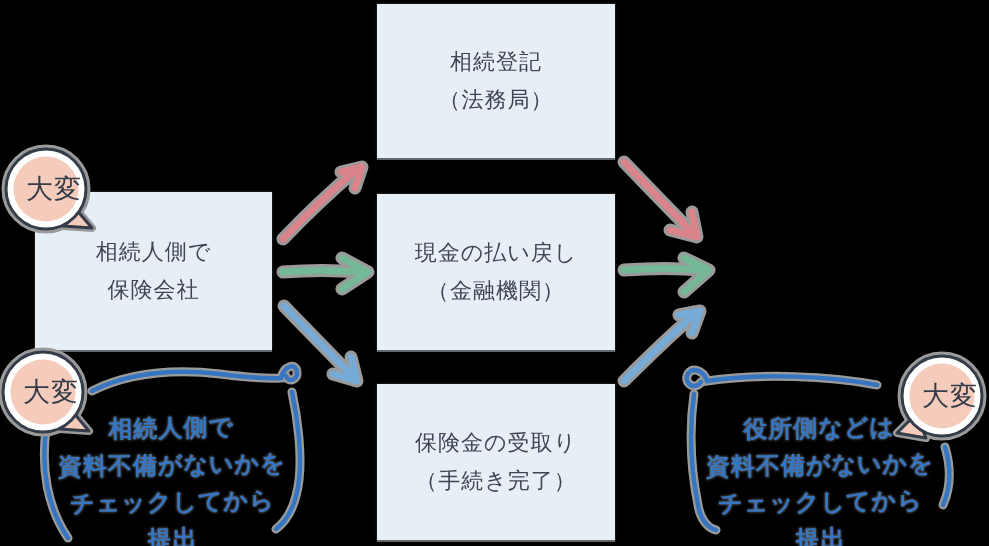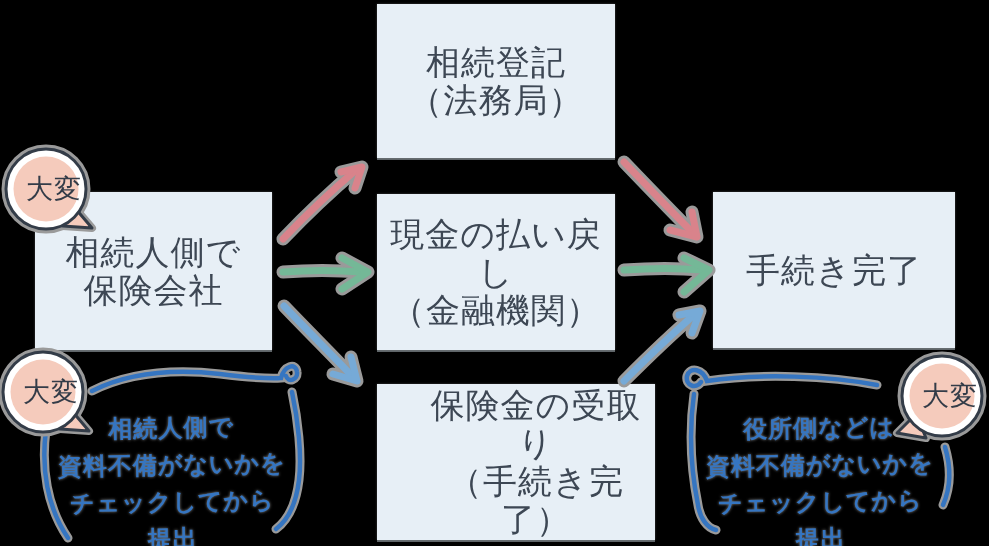--- a/index.html
+++ b/index.html
@@ -10,21 +10,21 @@
     overflow: hidden;
   }
   .stage { position: relative; width: 989px; height: 546px; }
 
   .box {
     position: absolute;
     background: var(--box-fill, #e7eff6);
     display: flex; align-items: center; justify-content: center;
     text-align: center;
     color: var(--box-text, #3d4754);
-    font-size: 34px; line-height: 38px; font-weight: 500;
+    font-size: 22px; line-height: 38px; font-weight: 500;
     letter-spacing: 1px;
     box-shadow: 0 2px 0 rgba(170,180,188,0.55), 0 0 2px rgba(154,154,154,0.45);
   }
   .box-label .line { display: block; }
 
   svg.overlay { position: absolute; left: 0; top: 0; }
 
   .halo   { stroke: var(--halo-gray, #9a9a9a); fill: none; stroke-linecap: round; stroke-linejoin: round; }
   .arrow .halo { stroke-width: 13; }
   .arrow .colored { fill: none; stroke-width: 7; stroke-linecap: round; stroke-linejoin: round; }
@@ -76,32 +76,27 @@
     </div>
   </div>
 
   <div class="box" style="left:377px; top:194px; width:238px; height:156px;text-align:center;">
     <div class="box-label">
       <span class="line">現金の払い戻し</span>
       <span class="line">（金融機関）</span>
     </div>
   </div>
 
-  <div class="box" style="left:377px; top:384px; width:238px; height:156px;padding-left:40px;">
+  <div class="box" style="left:377px; top:384px; width:238px; height:156px;">
     <div class="box-label">
       <span class="line">保険金の受取り</span>
       <span class="line">（手続き完了）</span>
     </div>
   </div>
 
-  <div class="box" style="left:713px; top:192px; width:242px; height:156px;">
-    <div class="box-label">
-      <span class="line">手続き完了</span>
-    </div>
-  </div>
 
   <svg class="overlay" width="989" height="546" viewBox="0 0 989 546">
 
     <g class="arrow">
       <path class="halo" d="M 283,239 C 305,216 330,192 356,170"></path>
       <path class="halo" d="M 341,172 L 362,167 L 355,188"></path>
       <path class="colored stroke-pink" d="M 283,239 C 305,216 330,192 356,170"></path>
       <path class="colored stroke-pink" d="M 341,172 L 362,167 L 355,188"></path>
     </g>
     <g class="arrow">

